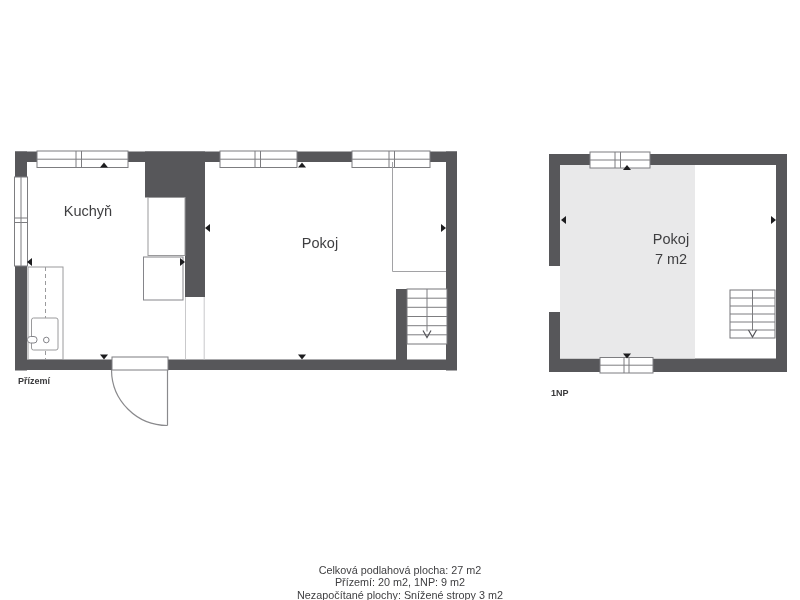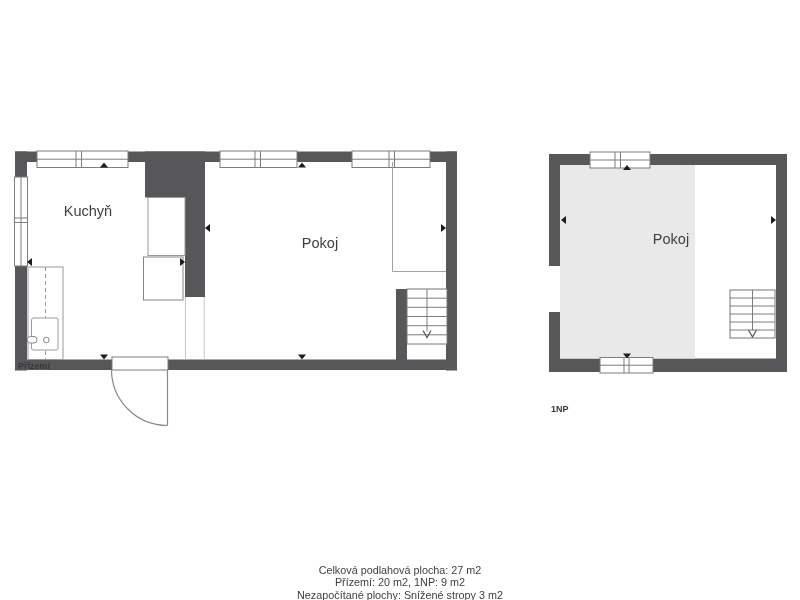--- a/index.html
+++ b/index.html
@@ -158,24 +158,25 @@
   </svg>
 
   <div class="room-label" style="left:28px;top:182px;width:120px;">
     <div>Kuchyň</div>
   </div>
   <div class="room-label" style="left:260px;top:214px;width:120px;">
     <div>Pokoj</div>
   </div>
   <div class="room-label" style="left:611px;top:210px;width:120px;">
     <div>Pokoj</div>
+    <div>7 m2</div>
   </div>
 
-  <div class="floor-label" style="left:18px;top:341px;">Přízemí</div>
-  <div class="floor-label" style="left:551px;top:384px;">1NP</div>
+  <div class="floor-label" style="left:18px;top:356px;">Přízemí</div>
+  <div class="floor-label" style="left:551px;top:368px;">1NP</div>
 
   <div class="footer">
     <div class="big">Celková podlahová plocha: 27 m2</div>
     <div class="big">Přízemí: 20 m2, 1NP: 9 m2</div>
     <div class="big">Nezapočítané plochy: Snížené stropy 3 m2</div>
     <div class="small">Situační Plánek Je Pouze Orientační, Měření Jsou Spolehlivá, Ale Ne Zaručená.</div>
   </div>
 
 </div>
 

